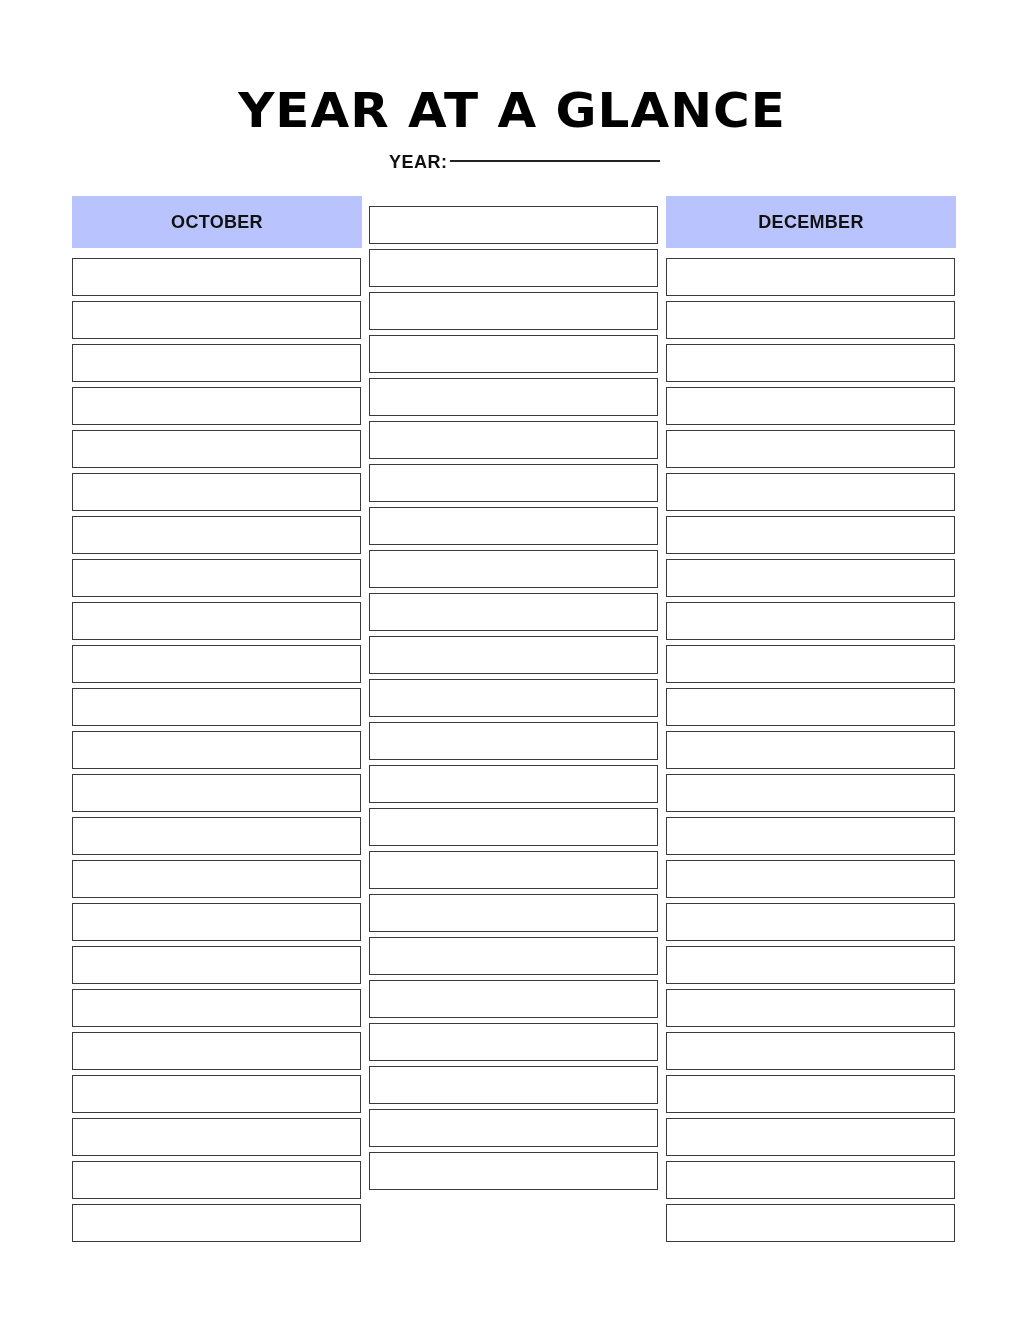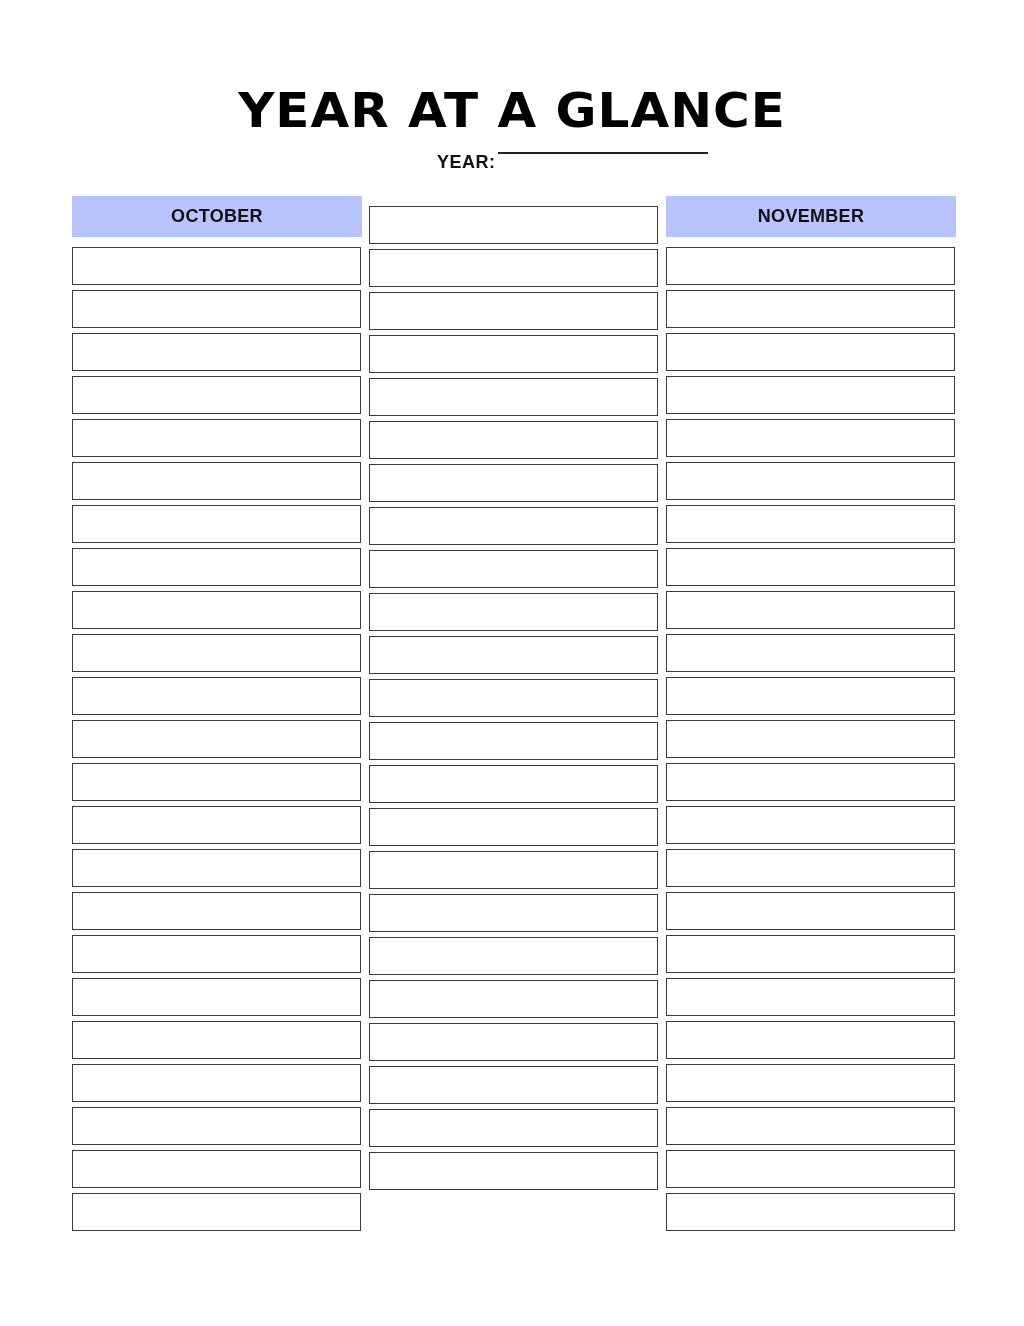--- a/index.html
+++ b/index.html
@@ -3,27 +3,27 @@
 <meta charset="utf-8">
 <style>
   html, body { margin: 0; padding: 0; background: #ffffff; }
   body { width: 1024px; height: 1326px; position: relative; overflow: hidden; font-family: "Liberation Sans", sans-serif; }
   .title {
     position: absolute; left: 0; top: 82px; width: 1024px; text-align: center;
     font-family: "DejaVu Sans", sans-serif; font-weight: 900; font-size: 50px;
     letter-spacing: 1px; color: #000; transform: scaleY(0.95);
   }
   .year-line {
-    position: absolute; top: 152px; left: 389px; display: flex; align-items: flex-start; margin-left: 48px;
+    position: absolute; top: 152px; left: 389px; display: flex; align-items: center;
   }
   .year-label { font-family: "Liberation Sans", sans-serif; font-weight: 700; font-size: 18px; color: #111; letter-spacing: 0.5px; }
   .year-blank { width: 210px; height: 0; border-bottom: 2px solid #222; margin-left: 2px; margin-bottom: 4px; }
   .col { position: absolute; top: 196px; width: 290px; }
   .col-head {
-    height: 41px; background: #b9c3fd; display: flex; align-items: center; justify-content: center;
+    height: 52px; background: #b9c3fd; display: flex; align-items: center; justify-content: center;
     font-weight: 700; font-size: 18px; color: #111; letter-spacing: 0.3px;
   }
   .rows { margin-top: 10px; }
   .row {
     height: 36px; border: 1.5px solid #3a3a3a; margin-bottom: 5px; box-sizing: content-box;
     width: 287px; background: #fff;
   }
 </style>
 </head>
 <body>
@@ -86,21 +86,21 @@
       <div class="row"></div>
       <div class="row"></div>
       <div class="row"></div>
       <div class="row"></div>
       <div class="row"></div>
       <div class="row"></div>
     </div>
 </div>
 
 <div class="col" style="left:666px;">
-  <div class="col-head">NOVEMBER</div>
+  <div class="col-head">DECEMBER</div>
   <div class="rows">
       <div class="row"></div>
       <div class="row"></div>
       <div class="row"></div>
       <div class="row"></div>
       <div class="row"></div>
       <div class="row"></div>
       <div class="row"></div>
       <div class="row"></div>
       <div class="row"></div>

